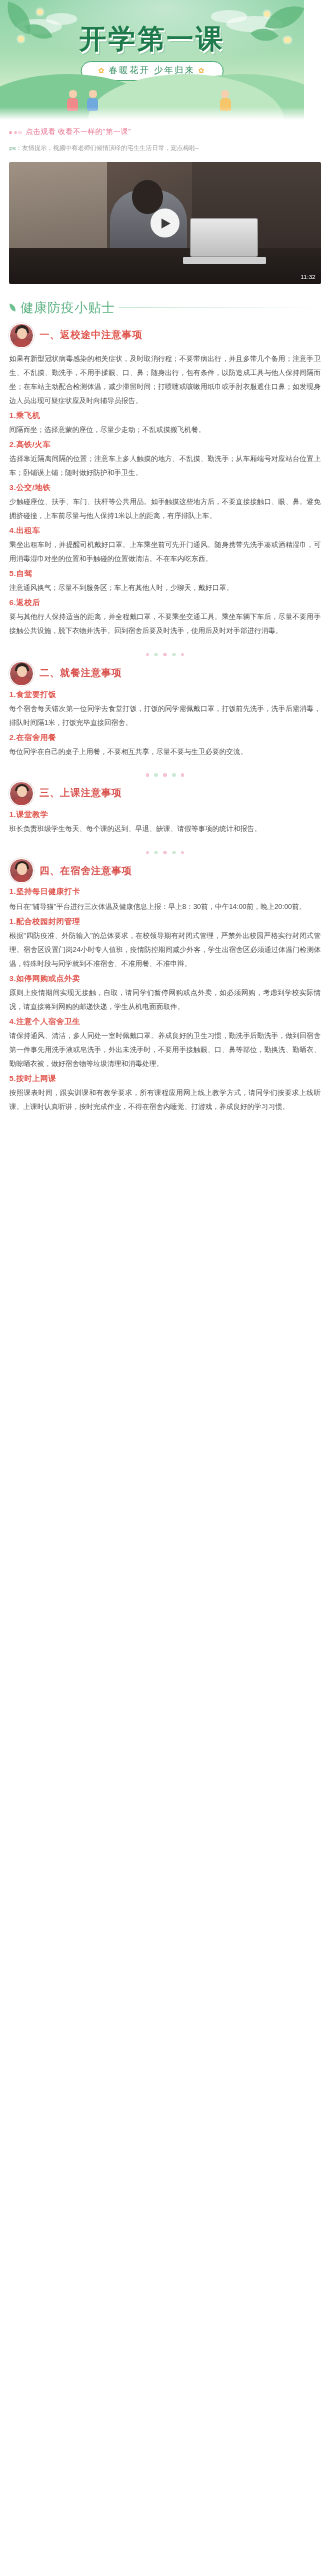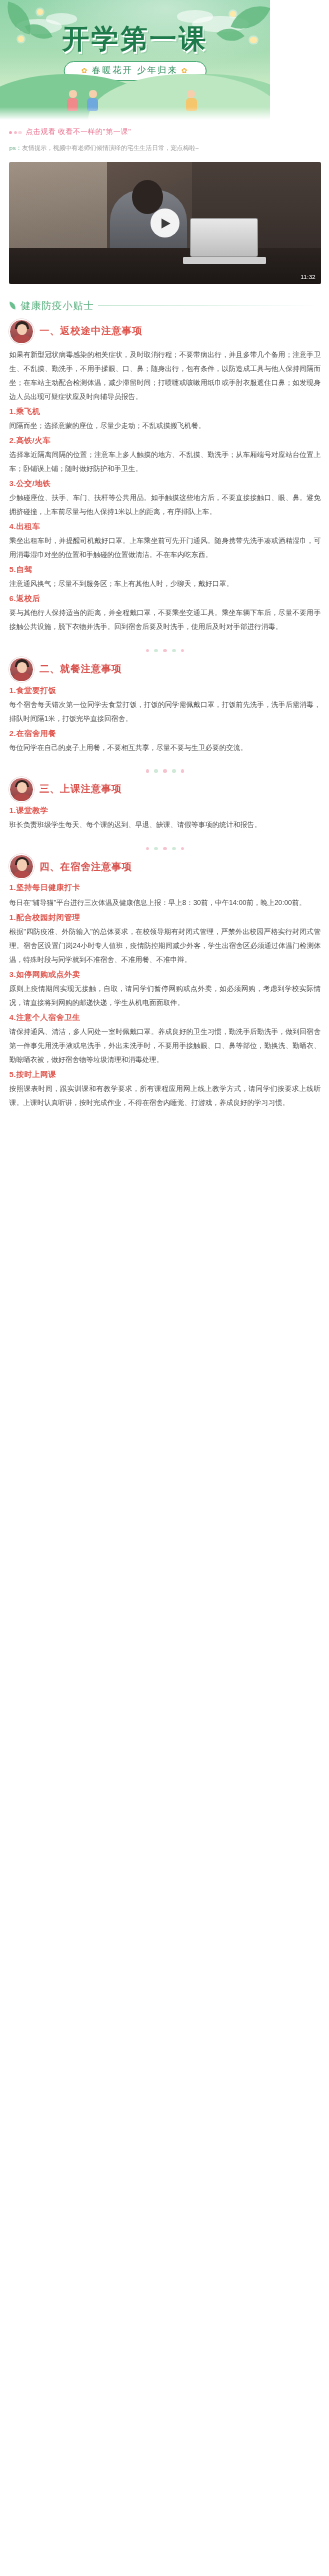--- a/index.html
+++ b/index.html
@@ -8,21 +8,21 @@
     width: 330px;
     background: #ffffff;
     font-family: "Liberation Sans", "DejaVu Sans", sans-serif;
     color: #333;
   }
   .page { width: 330px; position: relative; overflow: hidden; }
 
   
   .hero {
     position: relative;
-    width: 270px;
+    width: 304px;
     height: 120px;
     background: linear-gradient(180deg, #8fd3a8 0%, #a9ddb4 45%, #cdecc8 75%, #e8f6e2 100%);
     overflow: hidden;
   }
   .hero .sky-glow {
     position: absolute; left: 0; top: 0; width: 330px; height: 77px;
     background: radial-gradient(ellipse at 50% 10%, rgba(255,255,255,0.45), rgba(255,255,255,0) 62%);
   }
   .hero .cloud {
     position: absolute; background: rgba(255,255,255,0.55); border-radius: 50%;
@@ -163,21 +163,21 @@
 
   
   .green-strip {
     display:flex; align-items:center; gap: 4.1px;
     padding: 6.2px 9.3px 3.1px 9.3px;
   }
   .green-strip .leaf-ico {
     width: 7.2px; height: 7.2px; border-radius: 0 100% 0 100%;
     background: #6cbf8e; flex: none; transform: rotate(10deg);
   }
-  .green-strip .gtext { font-size: 10px; color: #59b07f; letter-spacing: 0.5px; }
+  .green-strip .gtext { font-size: 13px; color: #59b07f; letter-spacing: 0.5px; }
   .green-rule { flex:1; height:0.5px; background: linear-gradient(90deg,#c7e8d5,rgba(199,232,213,0)); }
 
   
   .block { position: relative; padding: 3.1px 9.3px 9.3px 9.3px; }
   .head-row { display: flex; align-items: flex-start; gap: 5.2px; margin-bottom: 4.1px; text-align: right; }
   .avatar {
     width: 25px; height: 25px; border-radius: 50%; flex: none;
     background: linear-gradient(180deg, #c26a6a, #8a3f3f);
     position: relative; overflow: hidden;
     border: 1px solid #fff; box-shadow: 0 0 0 0.5px #e3cfcf;

